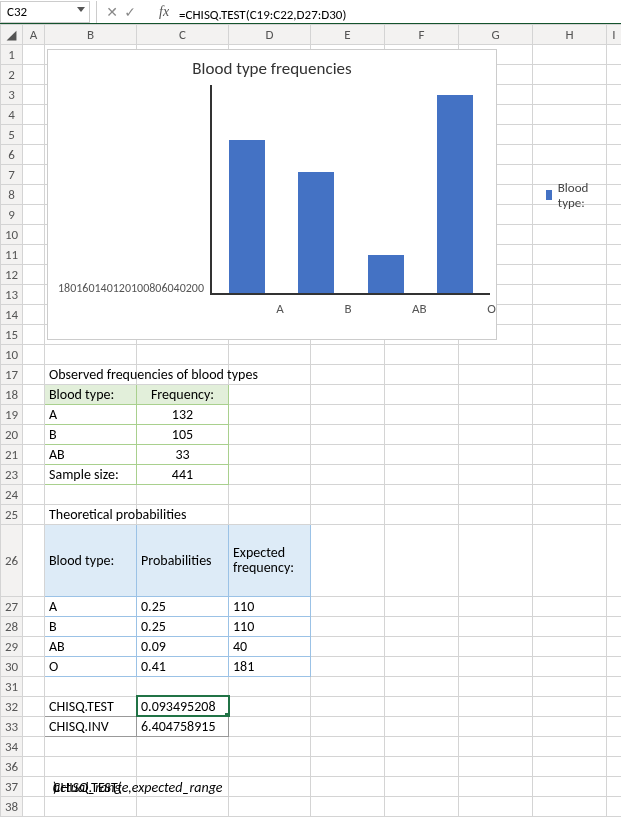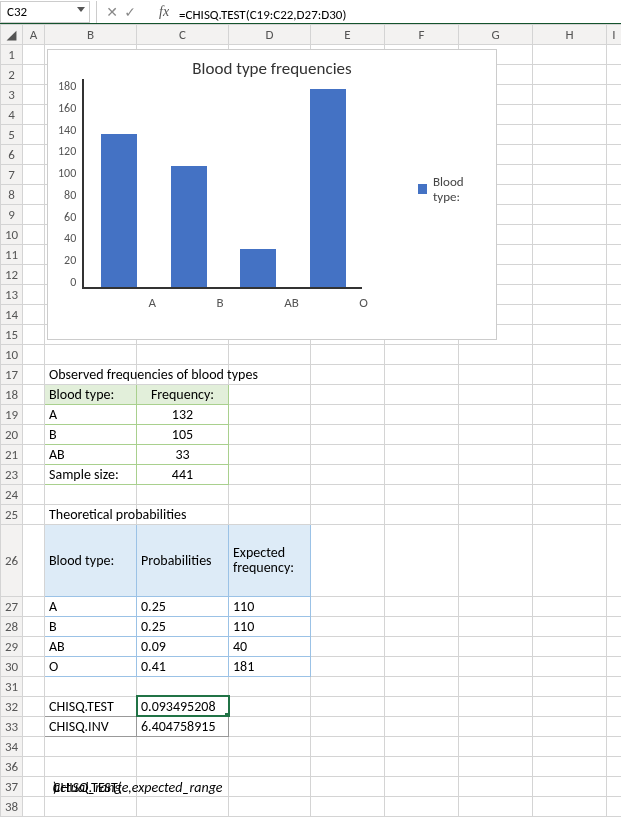--- a/index.html
+++ b/index.html
@@ -74,25 +74,25 @@
 
   
   .chart-box {
     position: absolute;
     left: 47px; top: 25px;
     width: 450px; height: 291px;
     border: 1px solid #ccc;
     background: #fff;
     padding: 8px 10px 6px 10px;
   }
-  .chart-title { text-align: center; font-size: 17px; color: #333; }
+  .chart-title { text-align: center; font-size: 17px; color: #333; margin-bottom: 6px; }
   .chart-body { display: flex; height: 220px; }
   .plot-wrap { display:flex; }
   .yaxis {
-    display: flex; flex-direction: column; justify-content: space-between;
+    display: flex; justify-content: space-between;
     align-items: flex-end; font-size: 12px; color: #555;
     padding-right: 6px; height: 210px;
   }
   .plot {
     width: 280px; height: 210px;
     border-left: 2px solid #333;
     border-bottom: 2px solid #333;
     display: flex; align-items: flex-end; justify-content: space-around;
     position: relative;
   }

